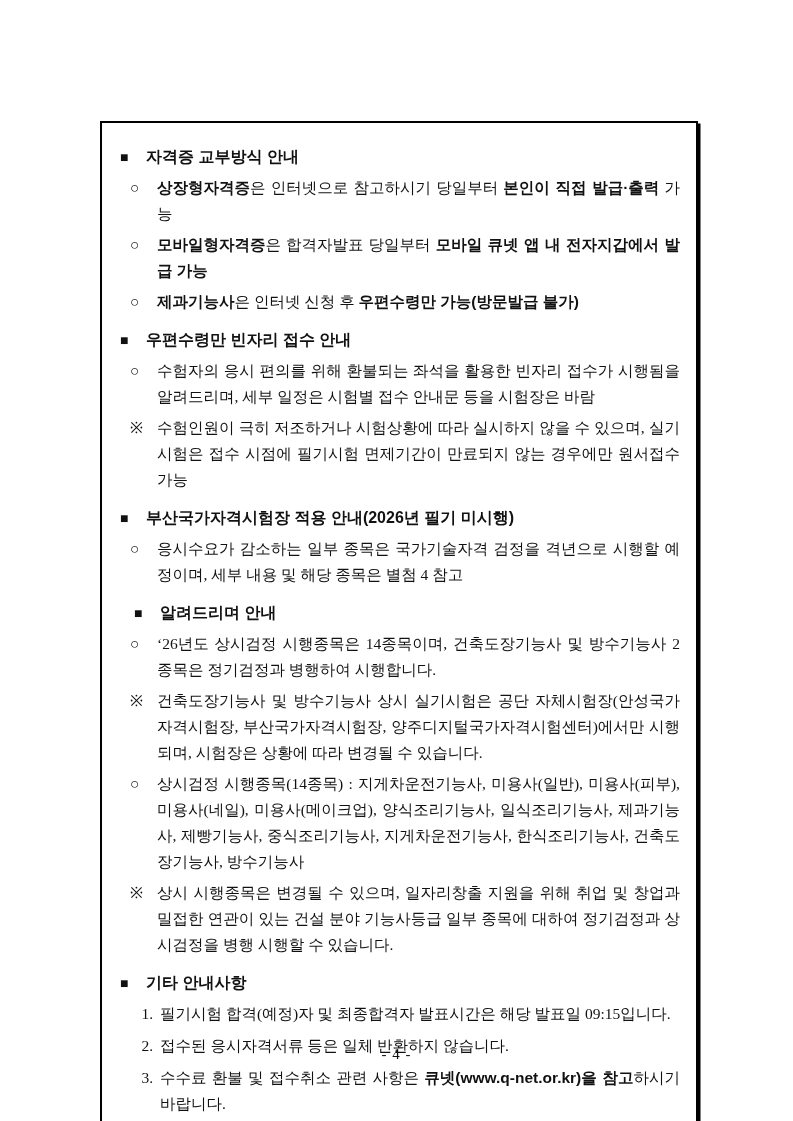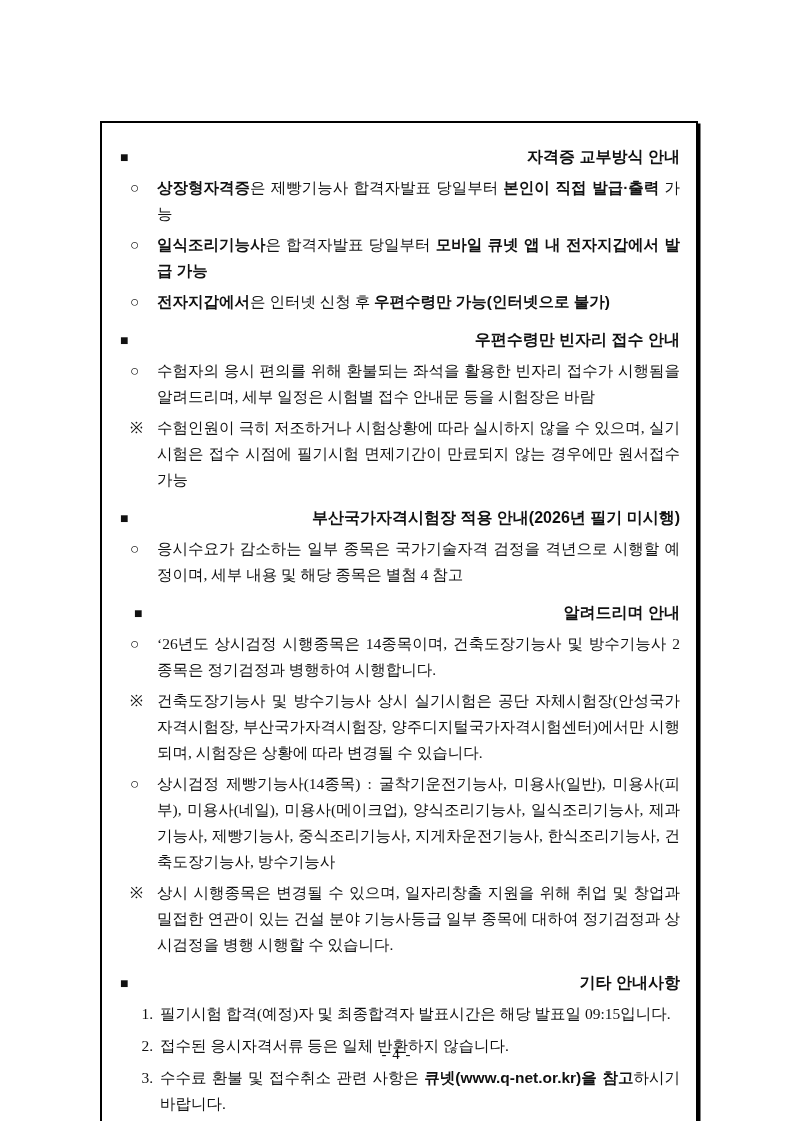--- a/index.html
+++ b/index.html
@@ -44,21 +44,21 @@
     font-family: "Liberation Sans", "DejaVu Sans", sans-serif;
     font-weight: 700;
     font-size: 16px;
     line-height: 24px;
     margin: 13px 0 6px 0;
   }
   .heading .marker {
     flex: 0 0 26px;
     font-size: 14px;
   }
-  .heading .content { text-align: right; }
+  .heading .content { text-align: left; }
   .heading.indent { margin-left: 14px; }
   
   .item, .note {
     padding-left: 10px;
   }
   .item .marker, .note .marker {
     flex: 0 0 27px;
   }
   
   .numbered {
@@ -88,29 +88,29 @@
 <body>
 
 <div class="page">
   <div class="notice-box">
       <div class="block heading">
         <span class="marker">■</span>
         <span class="content"><span class="b">자격증 교부방식 안내</span></span>
       </div>
       <div class="block item">
         <span class="marker">○</span>
-        <span class="content"><span class="b">상장형자격증</span><span>은 제빵기능사 합격자발표 당일부터 </span><span class="b">본인이 직접 발급·출력</span><span> 가능</span></span>
+        <span class="content"><span class="b">상장형자격증</span><span>은 인터넷으로 참고하시기 당일부터 </span><span class="b">본인이 직접 발급·출력</span><span> 가능</span></span>
       </div>
       <div class="block item">
         <span class="marker">○</span>
-        <span class="content"><span class="b">일식조리기능사</span><span>은 합격자발표 당일부터 </span><span class="b">모바일 큐넷 앱 내 전자지갑에서 발급 가능</span></span>
+        <span class="content"><span class="b">모바일형자격증</span><span>은 합격자발표 당일부터 </span><span class="b">모바일 큐넷 앱 내 전자지갑에서 발급 가능</span></span>
       </div>
       <div class="block item">
         <span class="marker">○</span>
-        <span class="content"><span class="b">전자지갑에서</span><span>은 인터넷 신청 후 </span><span class="b">우편수령만 가능(인터넷으로 불가)</span></span>
+        <span class="content"><span class="b">제과기능사</span><span>은 인터넷 신청 후 </span><span class="b">우편수령만 가능(방문발급 불가)</span></span>
       </div>
       <div class="block heading">
         <span class="marker">■</span>
         <span class="content"><span class="b">우편수령만 빈자리 접수 안내</span></span>
       </div>
       <div class="block item">
         <span class="marker">○</span>
         <span class="content"><span>수험자의 응시 편의를 위해 환불되는 좌석을 활용한 빈자리 접수가 시행됨을 알려드리며, 세부 일정은 시험별 접수 안내문 등을 시험장은 바람</span></span>
       </div>
       <div class="block note">
@@ -132,21 +132,21 @@
       <div class="block item">
         <span class="marker">○</span>
         <span class="content"><span>‘26년도 상시검정 시행종목은 14종목이며, 건축도장기능사 및 방수기능사 2종목은 정기검정과 병행하여 시행합니다.</span></span>
       </div>
       <div class="block note">
         <span class="marker">※</span>
         <span class="content"><span>건축도장기능사 및 방수기능사 상시 실기시험은 공단 자체시험장(안성국가자격시험장, 부산국가자격시험장, 양주디지털국가자격시험센터)에서만 시행되며, 시험장은 상황에 따라 변경될 수 있습니다.</span></span>
       </div>
       <div class="block item">
         <span class="marker">○</span>
-        <span class="content"><span>상시검정 제빵기능사(14종목) : 굴착기운전기능사, 미용사(일반), 미용사(피부), 미용사(네일), 미용사(메이크업), 양식조리기능사, 일식조리기능사, 제과기능사, 제빵기능사, 중식조리기능사, 지게차운전기능사, 한식조리기능사, 건축도장기능사, 방수기능사</span></span>
+        <span class="content"><span>상시검정 시행종목(14종목) : 지게차운전기능사, 미용사(일반), 미용사(피부), 미용사(네일), 미용사(메이크업), 양식조리기능사, 일식조리기능사, 제과기능사, 제빵기능사, 중식조리기능사, 지게차운전기능사, 한식조리기능사, 건축도장기능사, 방수기능사</span></span>
       </div>
       <div class="block note">
         <span class="marker">※</span>
         <span class="content"><span>상시 시행종목은 변경될 수 있으며, 일자리창출 지원을 위해 취업 및 창업과 밀접한 연관이 있는 건설 분야 기능사등급 일부 종목에 대하여 정기검정과 상시검정을 병행 시행할 수 있습니다.</span></span>
       </div>
       <div class="block heading">
         <span class="marker">■</span>
         <span class="content"><span class="b">기타 안내사항</span></span>
       </div>
       <div class="block numbered">

